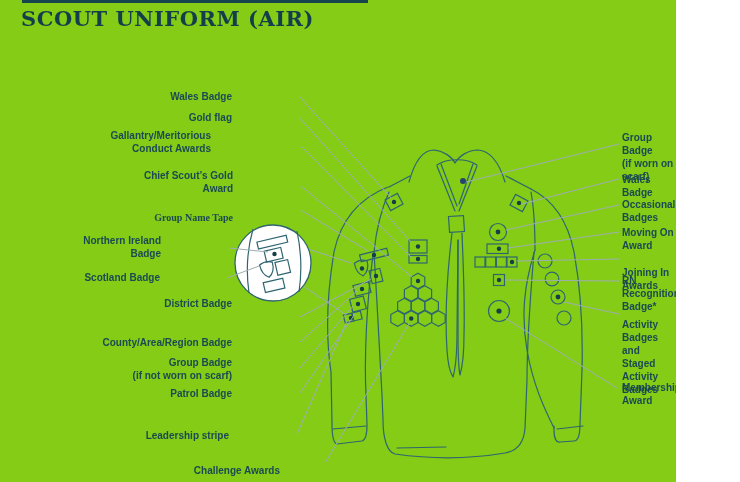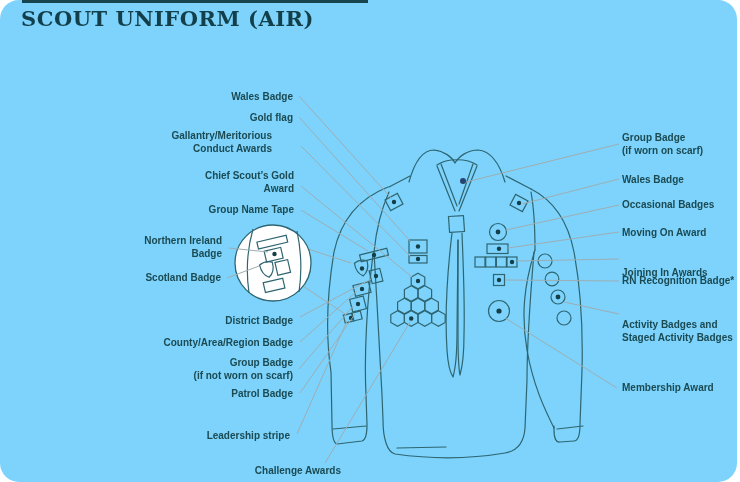--- a/index.html
+++ b/index.html
@@ -1,17 +1,17 @@
 <!DOCTYPE html>
 <html><head>
 <meta charset="utf-8">
 <style>
   html,body{margin:0;padding:0;background:#fff;}
-  #stage{position:relative;width:737px;height:482px;background:#7dd3fc;overflow:hidden;
-         font-family:"Liberation Sans",sans-serif;border-radius:19px;}
+  #stage{position:relative;width:676px;height:482px;background:#84cc16;overflow:hidden;
+         font-family:"Liberation Sans",sans-serif;}
   #topbar{position:absolute;left:22px;top:0;width:346px;height:2.5px;background:#17454e;}
   #title{position:absolute;left:21px;top:6px;font-family:"DejaVu Serif","Liberation Serif",serif;
          font-weight:bold;font-size:21px;letter-spacing:.5px;color:#123f4a;white-space:pre;}
   #note{position:absolute;left:24px;top:36px;font-size:10.5px;line-height:13px;font-weight:bold;
         color:#17454e;white-space:pre-line;}
   .lab{position:absolute;font-size:10px;line-height:13px;font-weight:bold;color:#1b4a52;
        white-space:pre-line;}
   .lab-r{text-align:right;}
   .lab-l{text-align:left;}
   #diagram-svg{position:absolute;left:0;top:0;}
@@ -177,25 +177,25 @@
     <line x1="617" y1="388" x2="505" y2="318"></line>
   </g>
 </svg>
 
 <div class="lab lab-r" style="right:444px;top:90px;">Wales Badge</div>
 <div class="lab lab-r" style="right:444px;top:111px;">Gold flag</div>
 <div class="lab lab-r" style="right:465px;top:129px;">Gallantry/Meritorious
 Conduct Awards</div>
 <div class="lab lab-r" style="right:443px;top:169px;">Chief Scout’s Gold
 Award</div>
-<div class="lab lab-r" style="right:443px;top:203px;">Group Name Tape</div>
+<div class="lab lab-r" style="right:443px;top:211px;font-family:Liberation Serif, serif;">Group Name Tape</div>
 <div class="lab lab-r" style="right:515px;top:234px;">Northern Ireland
 Badge</div>
 <div class="lab lab-r" style="right:516px;top:271px;">Scotland Badge</div>
-<div class="lab lab-r" style="right:444px;top:314px;">District Badge</div>
+<div class="lab lab-r" style="right:444px;top:297px;">District Badge</div>
 <div class="lab lab-r" style="right:444px;top:336px;">County/Area/Region Badge</div>
 <div class="lab lab-r" style="right:444px;top:356px;">Group Badge
 (if not worn on scarf)</div>
 <div class="lab lab-r" style="right:444px;top:387px;">Patrol Badge</div>
 <div class="lab lab-r" style="right:447px;top:429px;">Leadership stripe</div>
 <div class="lab lab-r" style="right:396px;top:464px;">Challenge Awards</div>
 
 <div class="lab lab-l" style="left:622px;top:131px;">Group Badge
 (if worn on scarf)</div>
 <div class="lab lab-l" style="left:622px;top:173px;">Wales Badge</div>

